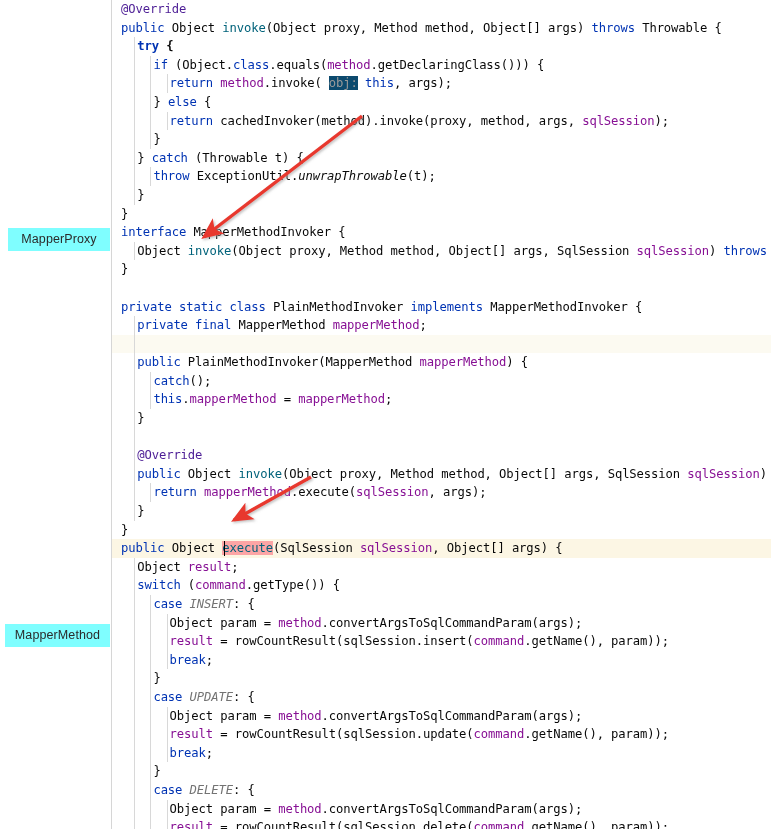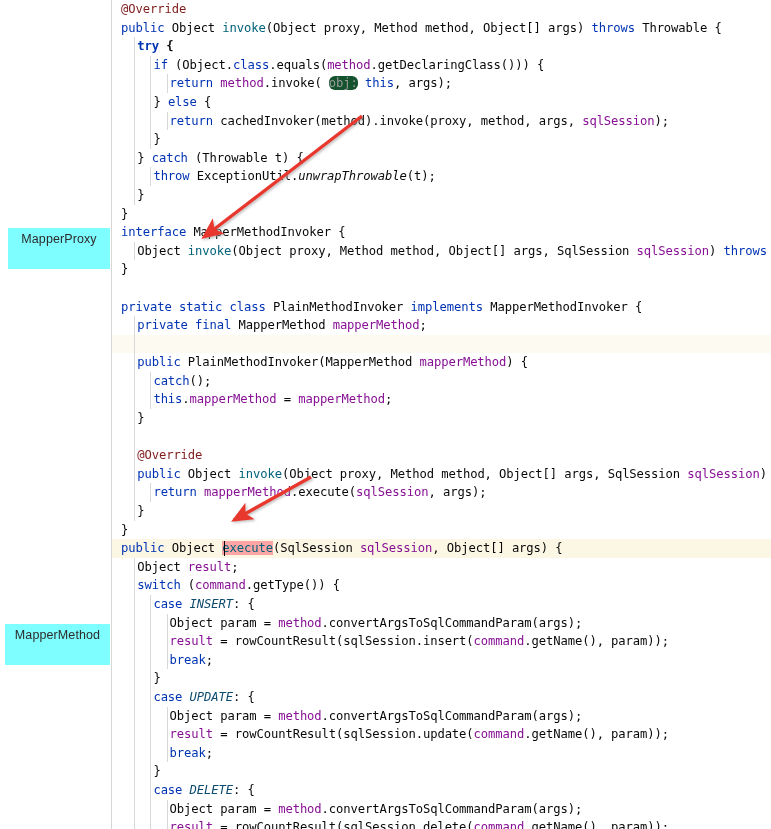--- a/index.html
+++ b/index.html
@@ -32,21 +32,21 @@
     background: #ffffff;
   }
 
   .annotation-label {
     position: absolute;
     background: #7ffeff;
     color: #2b2b2b;
     font-family: "Liberation Sans", sans-serif;
     font-size: 12.5px;
     line-height: 23px;
-    height: 41px;
+    height: 23px;
     text-align: center;
     white-space: nowrap;
     letter-spacing: 0.1px;
   }
 
   
   #editor {
     position: absolute;
     left: 111px; top: 0;
     width: 660px;
@@ -83,29 +83,28 @@
     top: 0;
     width: 1px;
     height: 18.6px;
     background: #d8d8d8;
   }
 
   
   .kw   { color: #0033b3; }               
   .meth { color: #00627a; }               
   .fld  { color: #871094; }               
-  .ann  { color: #7f1d1d; margin-top: 44px; }               
-  .con  { color: #0c4a6e; font-style: italic; }  
+  .ann  { color: #4c1d95; margin-top: 44px; }               
+  .con  { color: #737373; font-style: italic; }  
   .ital { font-style: italic; }
   .und  { text-decoration-color: #9a9a9a; }
   .param-hint {
     color: #9a9a9a;
-    background: #14532d;
+    background: #0c4a6e;
     font-style: normal;
-    border-radius: 6px;
   }
   .sel { background: #fca5a5; }
 
   
   #arrow-layer {
     position: absolute;
     left: 0; top: 0;
     width: 771px; height: 829px;
     pointer-events: none;
   }

